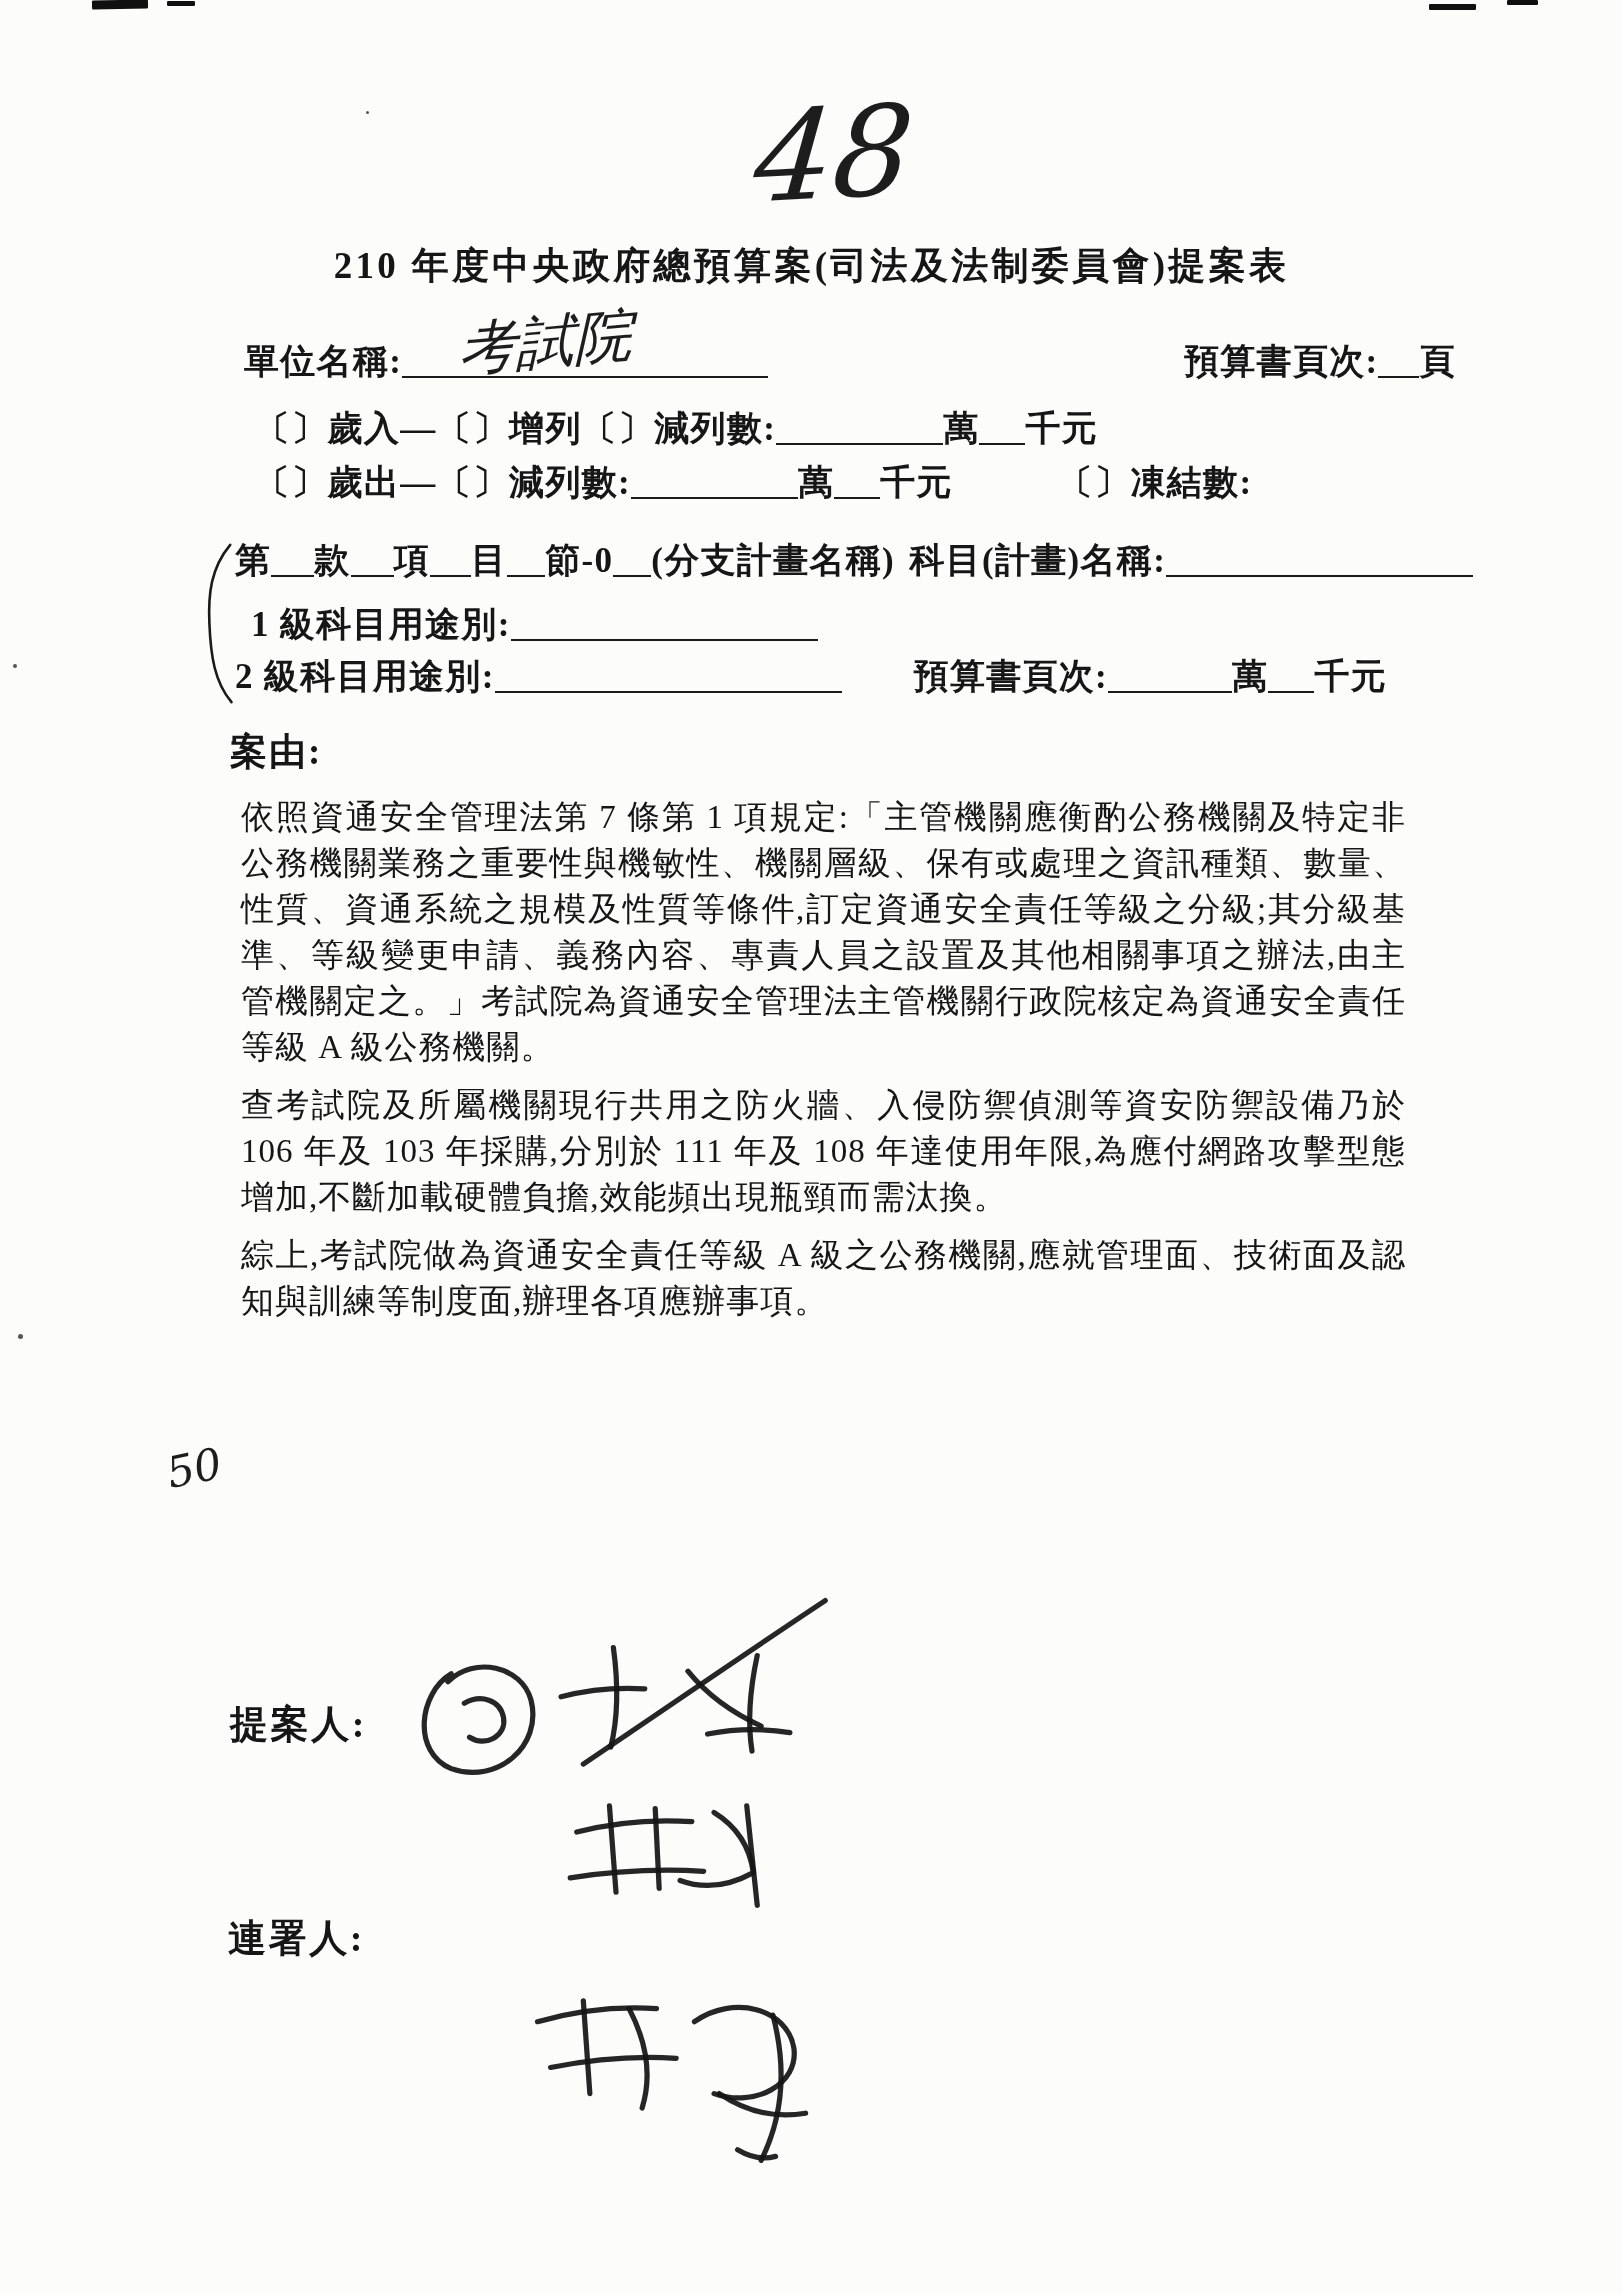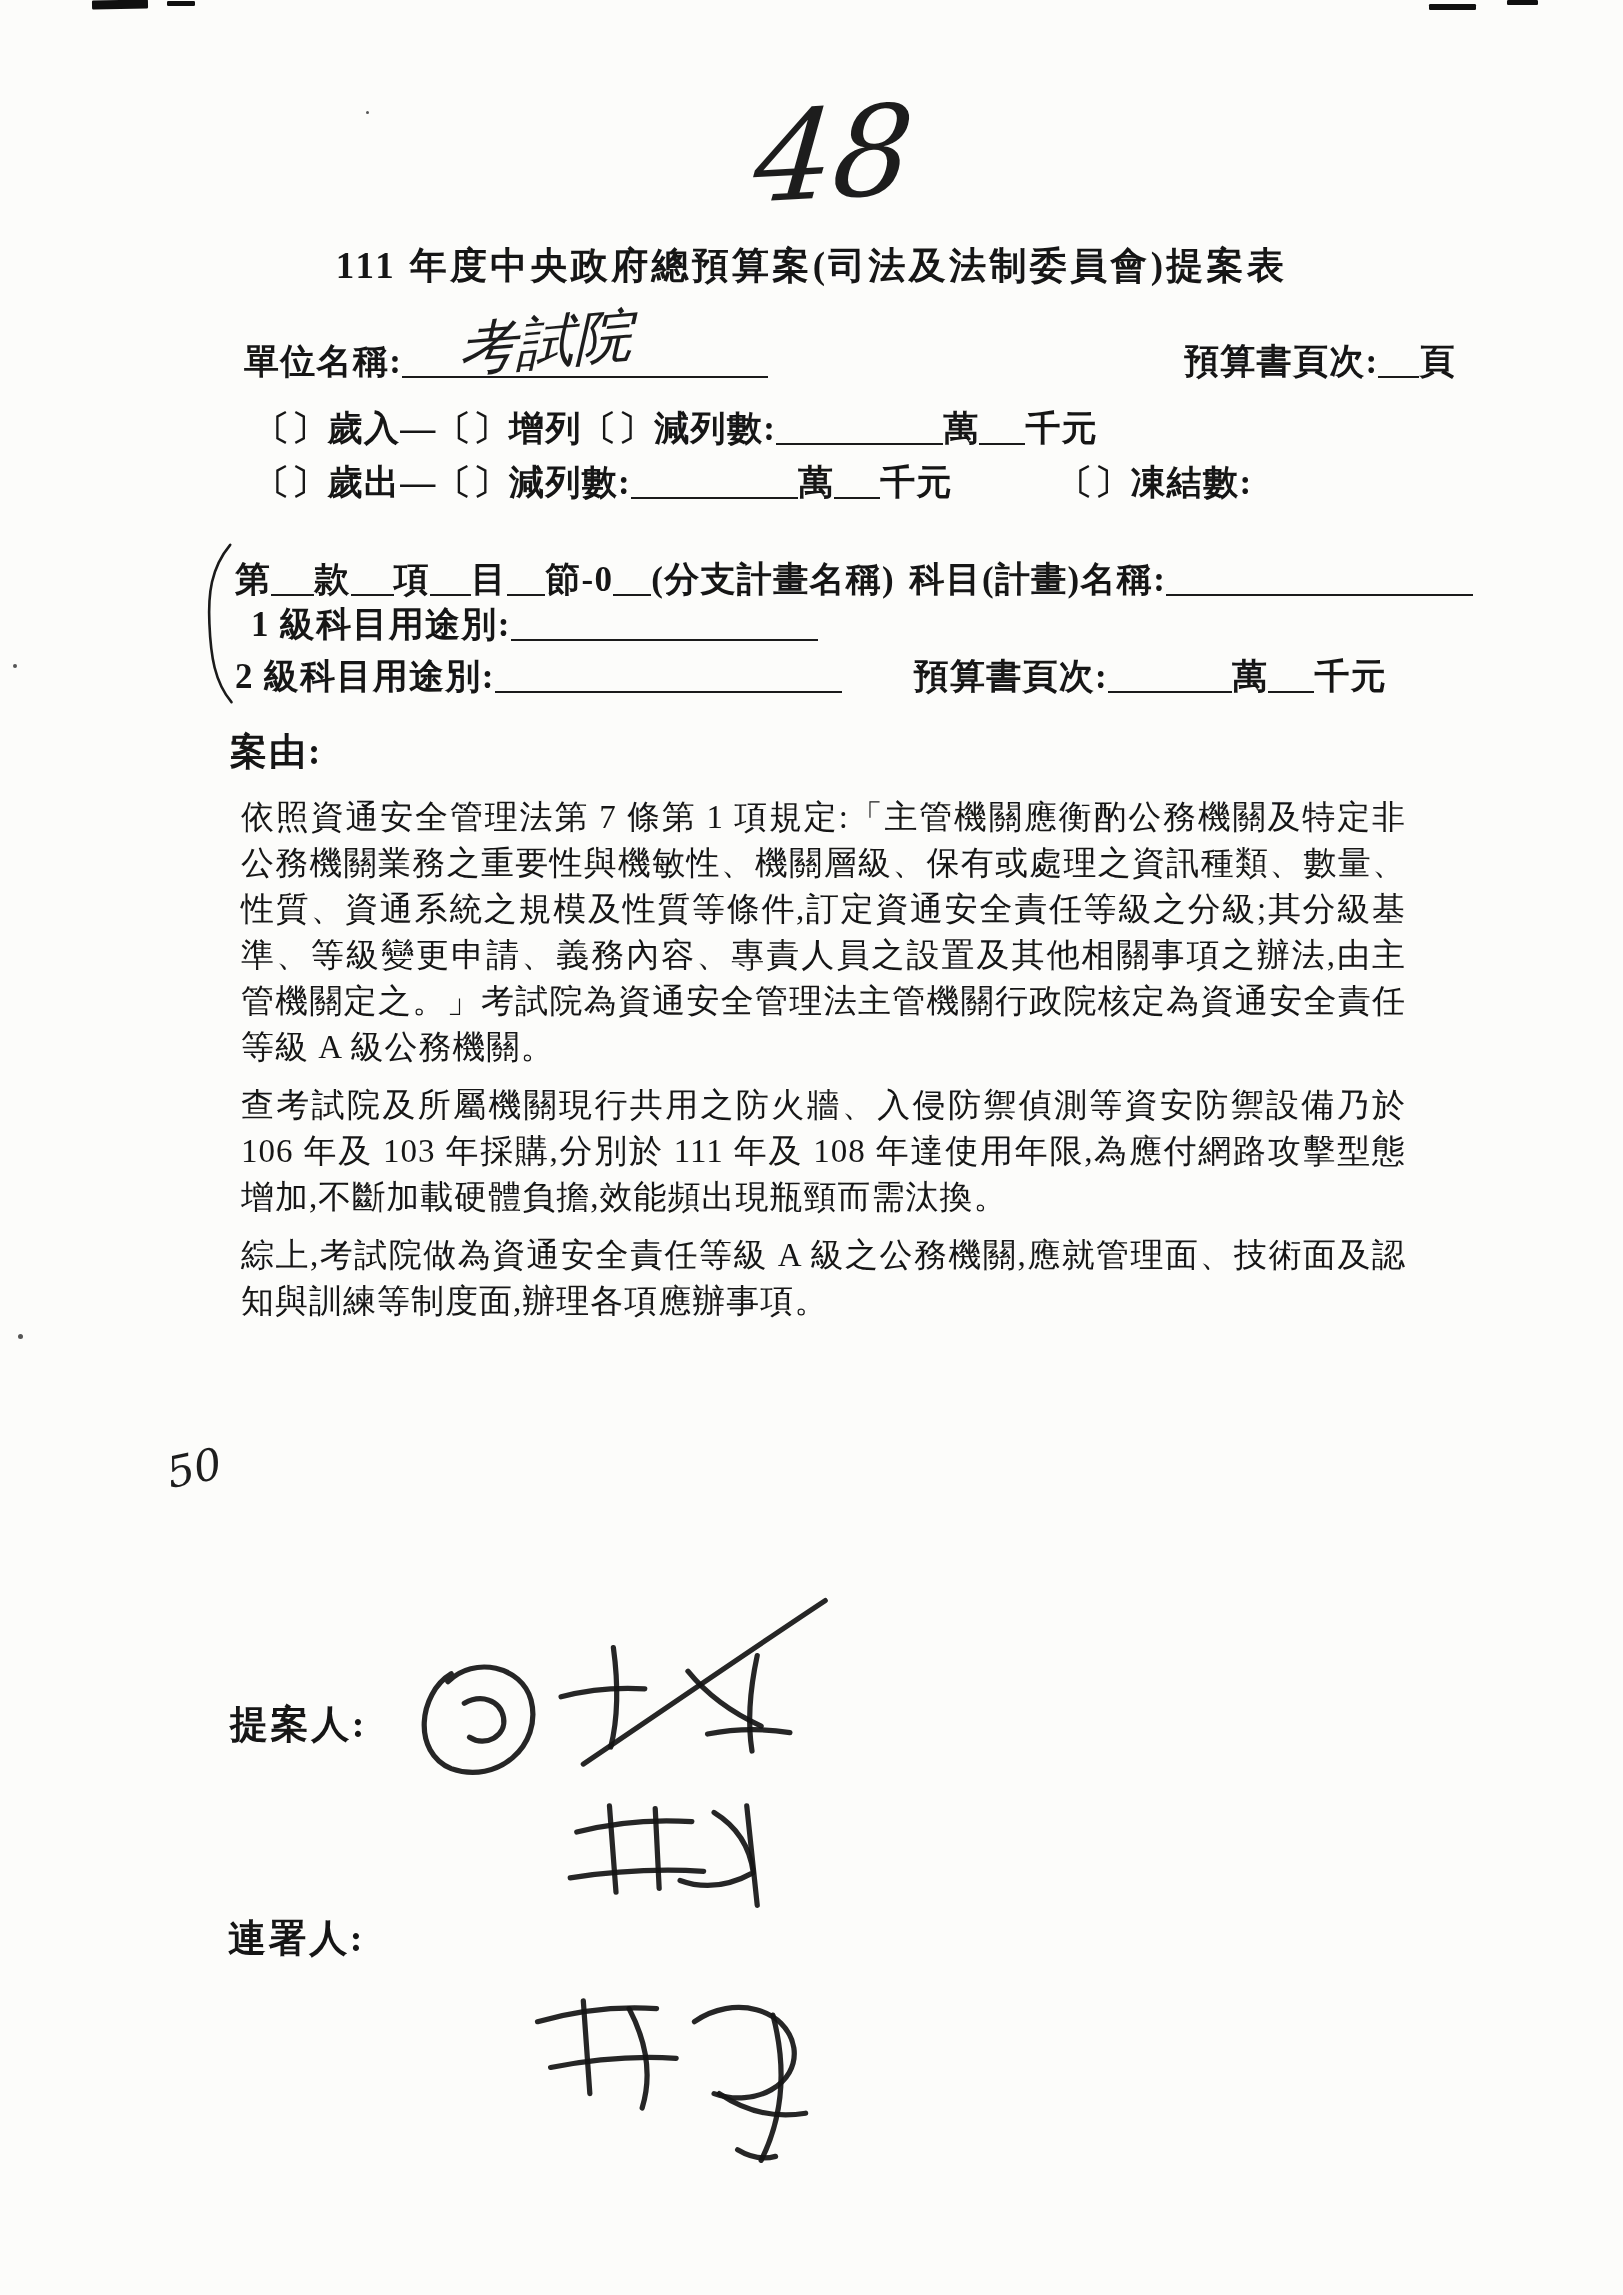--- a/index.html
+++ b/index.html
@@ -65,21 +65,21 @@
   <div class="artifact" style="left:92px;top:0;width:56px;height:9.2px;transform:rotate(-1deg);"></div>
   <div class="artifact" style="left:167px;top:1.3px;width:27.5px;height:5.2px;"></div>
   <div class="artifact" style="left:1429px;top:3.9px;width:47px;height:6.5px;"></div>
   <div class="artifact" style="left:1507px;top:0;width:31px;height:5.2px;"></div>
   <div class="speck" style="left:13px;top:664px;width:3.9px;height:3.9px;"></div>
   <div class="speck" style="left:18.3px;top:1334px;width:5.2px;height:5.2px;"></div>
   <div class="speck" style="left:366px;top:111px;width:3.3px;height:3.3px;"></div>
 
   <div class="abs hand hand-48" style="left:755px;top:92px;">48</div>
 
-  <div class="abs doc-title" style="left:0;top:241px;">111 年度中央政府總預算案(司法及法制委員會)提案表</div>
+  <div class="abs doc-title" style="left:0;top:241px;">210 年度中央政府總預算案(司法及法制委員會)提案表</div>
 
   <div class="abs formline" style="left:244px;top:340px;">
     <span>單位名稱:</span><span class="blank" style="width:366px;"></span>
   </div>
   <div class="abs hand hand-unit" style="left:458px;top:313px;">考試院</div>
 
   <div class="abs formline" style="left:1184px;top:340px;">
     <span>預算書頁次:</span><span class="blank" style="width:41px;"></span><span>頁</span>
   </div>
 
@@ -88,21 +88,21 @@
   </div>
 
   <div class="abs formline" style="left:255px;top:461px;">
     <span>〔〕歲出—〔〕減列數:</span><span class="blank" style="width:167px;"></span><span>萬</span><span class="blank" style="width:46px;"></span><span>千元</span><span class="gap" style="width:105px;"></span><span>〔〕凍結數:</span>
   </div>
 
   <svg class="abs" style="left:199px;top:542px;" width="39" height="163" viewBox="0 0 60 250">
     <path class="bracestroke" d="M 48 4 C 18 40 14 80 16 125 C 18 175 24 215 50 246"></path>
   </svg>
 
-  <div class="abs formline" style="left:235px;top:558px;">
+  <div class="abs formline" style="left:235px;top:539px;">
     <span>第</span><span class="blank" style="width:43px;"></span><span>款</span><span class="blank" style="width:43px;"></span><span>項</span><span class="blank" style="width:41px;"></span><span>目</span><span class="blank" style="width:38px;"></span><span>節-0</span><span class="blank" style="width:38px;"></span><span>(分支計畫名稱)</span><span class="gap" style="width:14.4px;"></span><span>科目(計畫)名稱:</span><span class="blank" style="width:307px;"></span>
   </div>
 
   <div class="abs formline" style="left:251px;top:603px;text-align:center;">
     <span>1 級科目用途別:</span><span class="blank" style="width:307px;"></span>
   </div>
 
   <div class="abs formline" style="left:235px;top:655px;">
     <span>2 級科目用途別:</span><span class="blank" style="width:347px;"></span><span class="gap" style="width:72px;"></span><span>預算書頁次:</span><span class="blank" style="width:124px;"></span><span>萬</span><span class="blank" style="width:46px;"></span><span>千元</span>
   </div>

